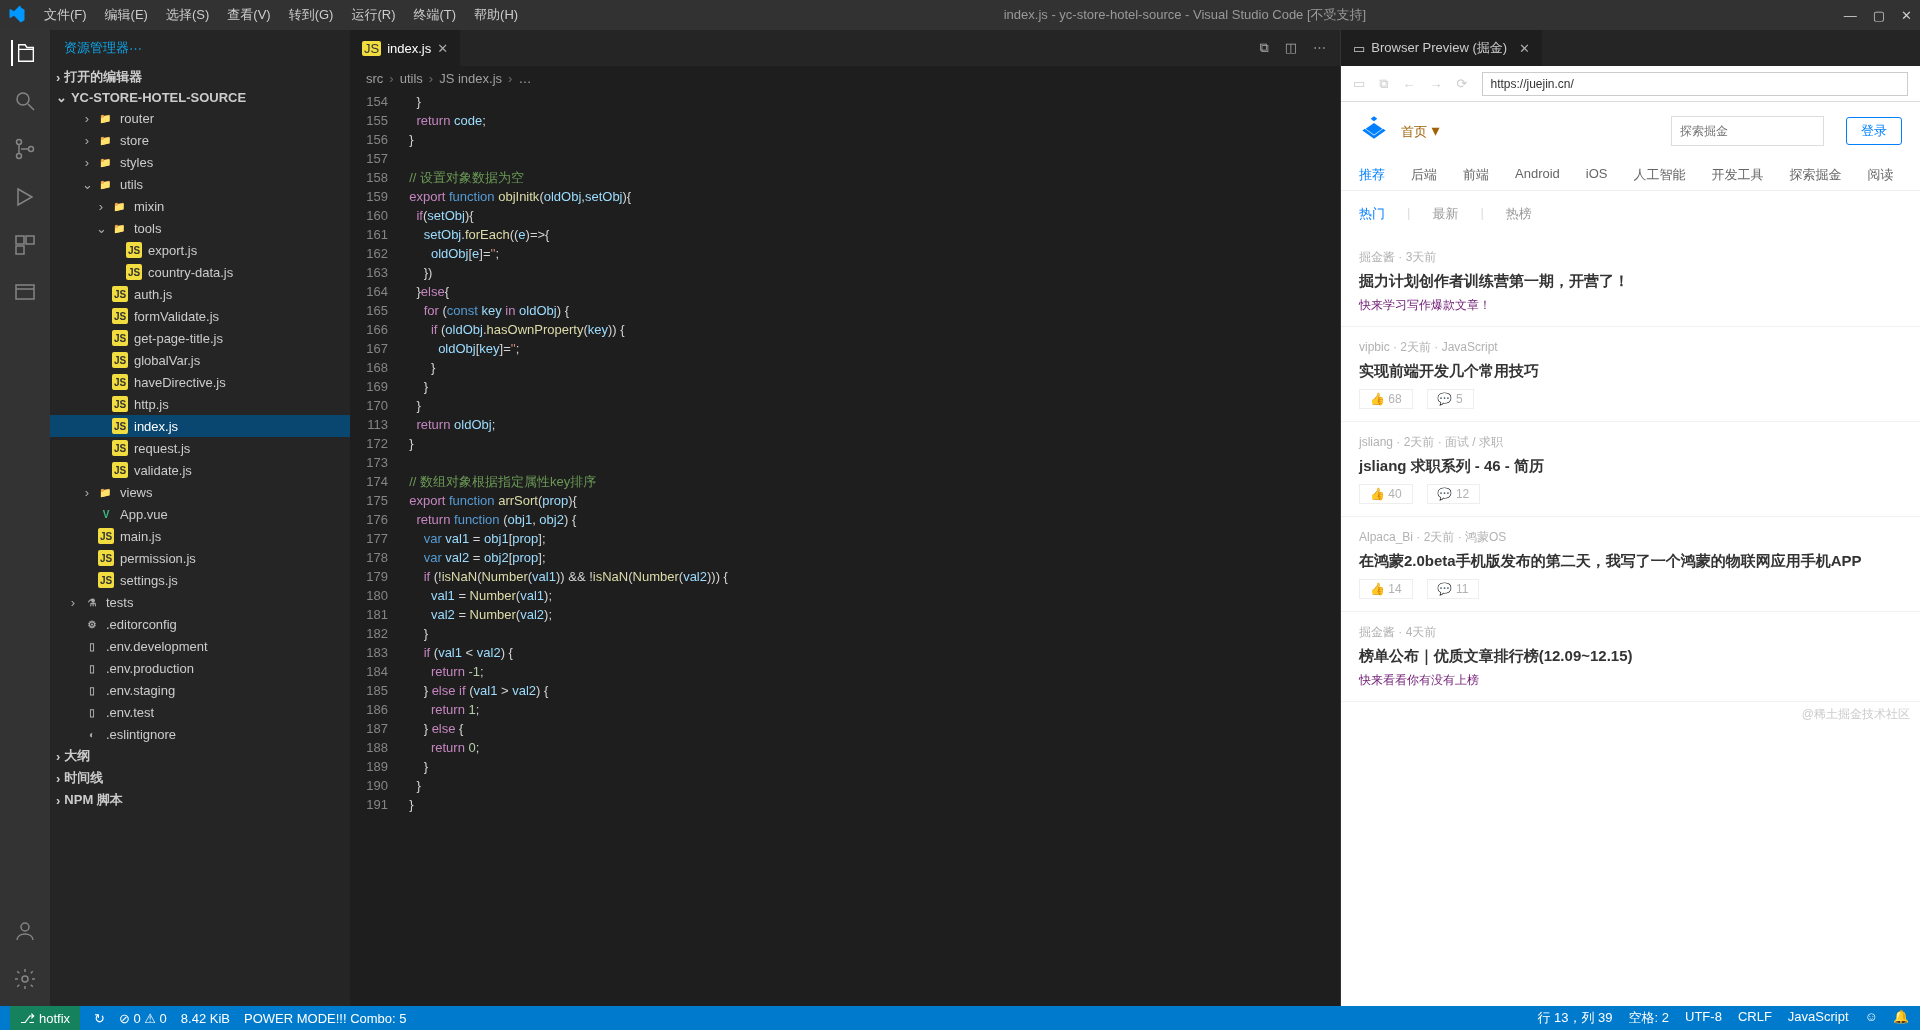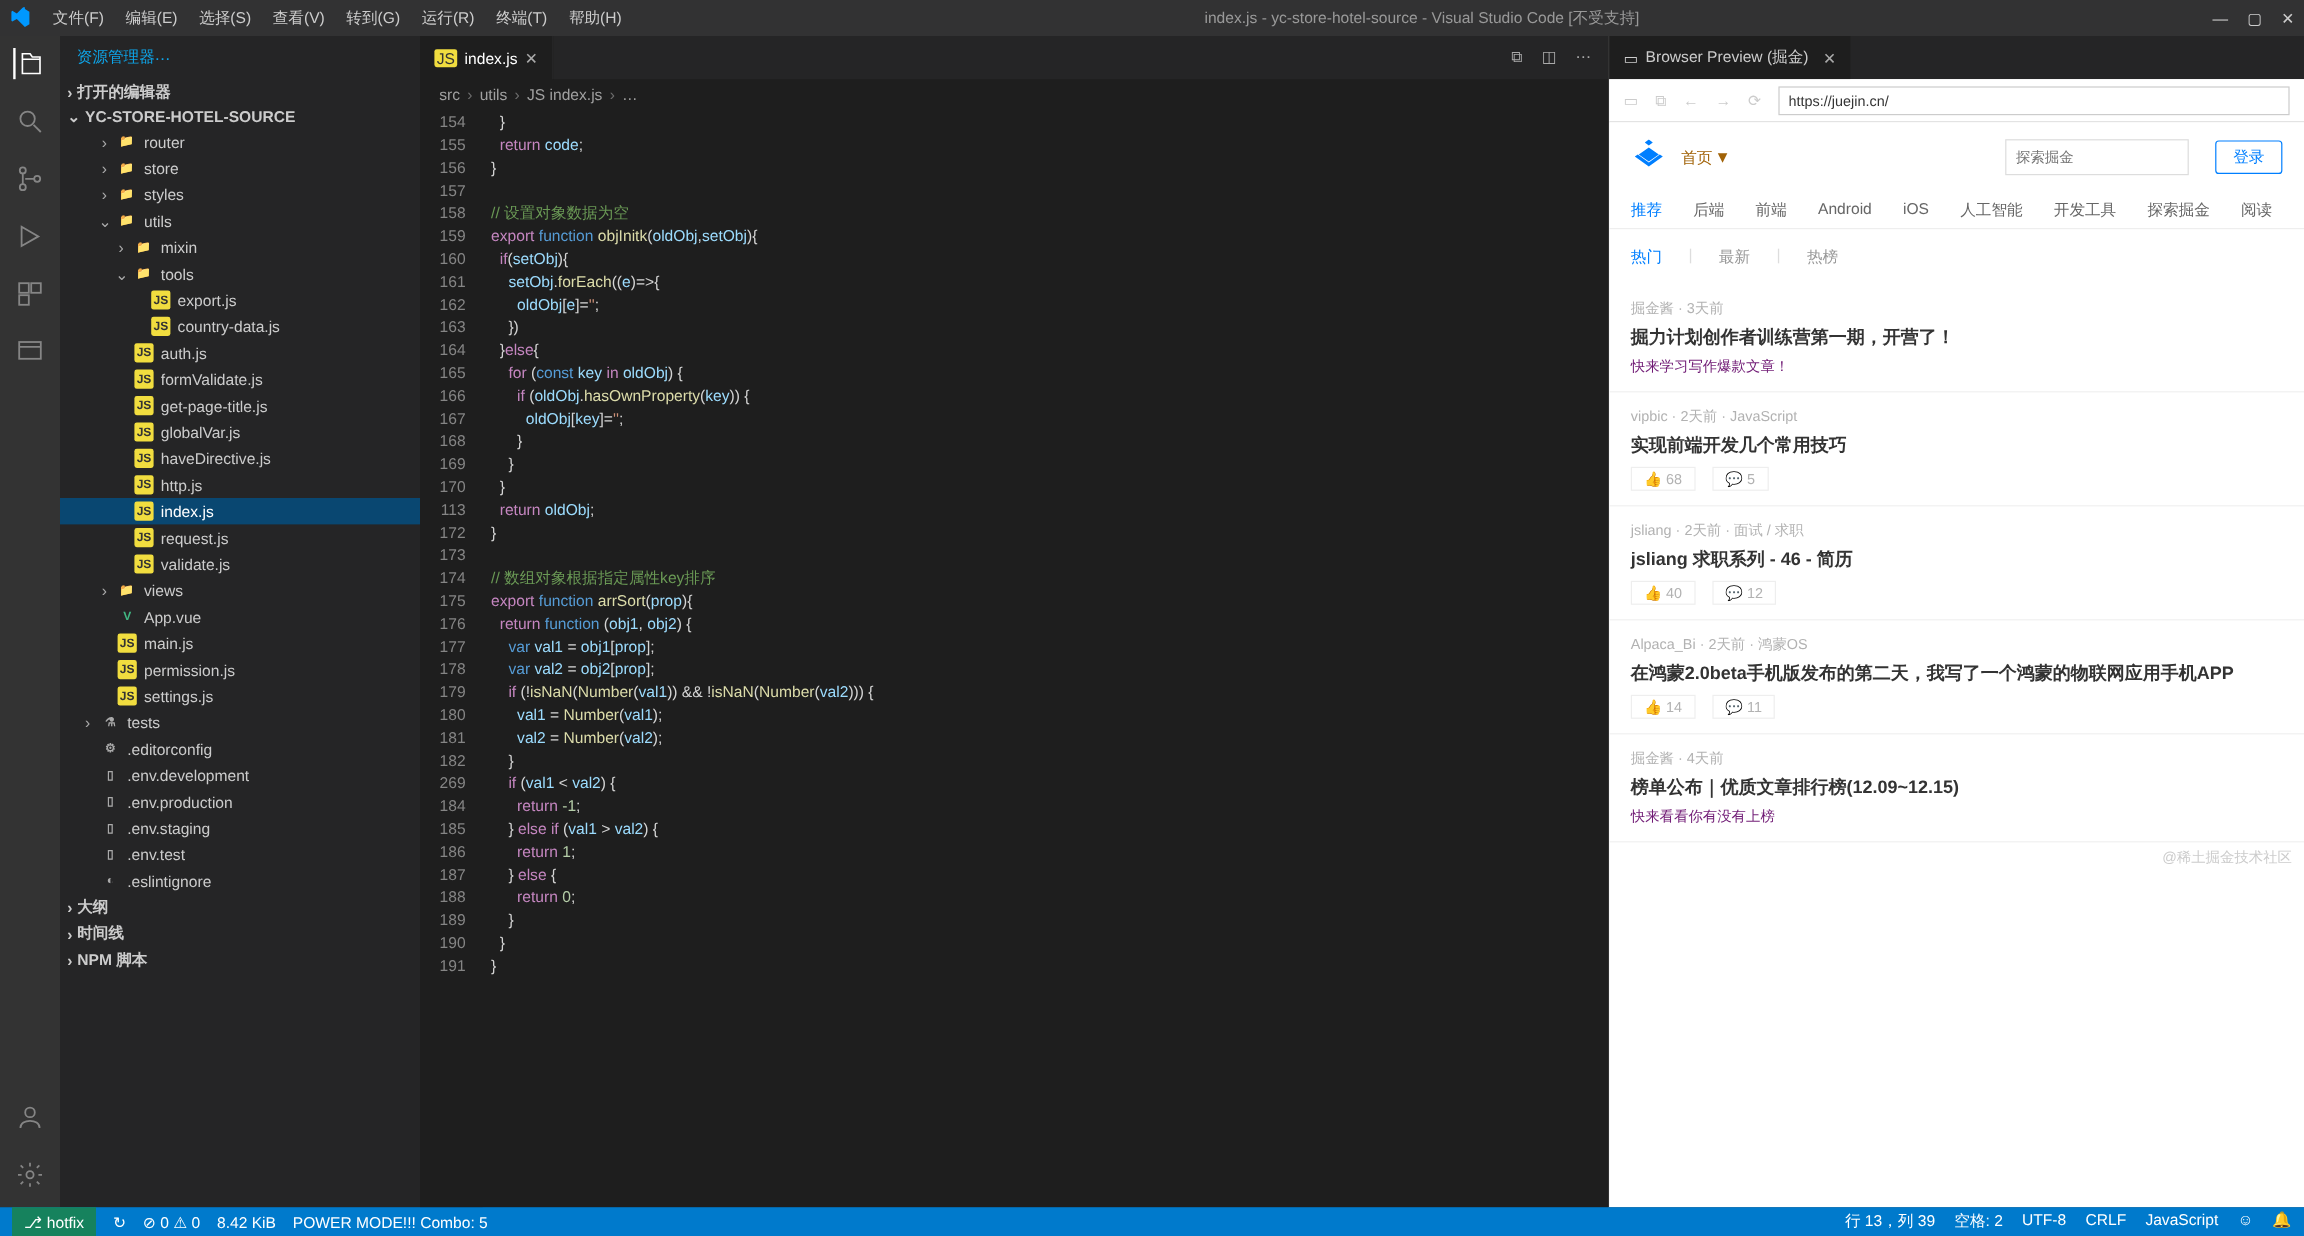--- a/index.html
+++ b/index.html
@@ -374,21 +374,21 @@
           <div>173</div>
           <div>174</div>
           <div>175</div>
           <div>176</div>
           <div>177</div>
           <div>178</div>
           <div>179</div>
           <div>180</div>
           <div>181</div>
           <div>182</div>
-          <div>269</div>
+          <div>183</div>
           <div>184</div>
           <div>185</div>
           <div>186</div>
           <div>187</div>
           <div>188</div>
           <div>189</div>
           <div>190</div>
           <div>191</div>
         </div>
       <div class="code" id="code"><div>    <span class="tok-pn">}</span></div><div>    <span class="tok-kw">return</span> <span class="tok-var">code</span>;</div><div>  <span class="tok-pn">}</span></div><div>&nbsp;</div><div>  <span class="tok-cmt">// 设置对象数据为空</span></div><div>  <span class="tok-kw">export</span> <span class="tok-blue">function</span> <span class="tok-fn">objInitk</span>(<span class="tok-var">oldObj</span>,<span class="tok-var">setObj</span>){</div><div>    <span class="tok-kw">if</span>(<span class="tok-var">setObj</span>){</div><div>      <span class="tok-var">setObj</span>.<span class="tok-fn">forEach</span>((<span class="tok-var">e</span>)=&gt;{</div><div>        <span class="tok-var">oldObj</span>[<span class="tok-var">e</span>]=<span class="tok-str">''</span>;</div><div>      })</div><div>    }<span class="tok-kw">else</span>{</div><div>      <span class="tok-kw">for</span> (<span class="tok-blue">const</span> <span class="tok-var">key</span> <span class="tok-kw">in</span> <span class="tok-var">oldObj</span>) {</div><div>        <span class="tok-kw">if</span> (<span class="tok-var">oldObj</span>.<span class="tok-fn">hasOwnProperty</span>(<span class="tok-var">key</span>)) {</div><div>          <span class="tok-var">oldObj</span>[<span class="tok-var">key</span>]=<span class="tok-str">''</span>;</div><div>        }</div><div>      }</div><div>    }</div><div>    <span class="tok-kw">return</span> <span class="tok-var">oldObj</span>;</div><div>  }</div><div>&nbsp;</div><div>  <span class="tok-cmt">// 数组对象根据指定属性key排序</span></div><div>  <span class="tok-kw">export</span> <span class="tok-blue">function</span> <span class="tok-fn">arrSort</span>(<span class="tok-var">prop</span>){</div><div>    <span class="tok-kw">return</span> <span class="tok-blue">function</span> (<span class="tok-var">obj1</span>, <span class="tok-var">obj2</span>) {</div><div>      <span class="tok-blue">var</span> <span class="tok-var">val1</span> = <span class="tok-var">obj1</span>[<span class="tok-var">prop</span>];</div><div>      <span class="tok-blue">var</span> <span class="tok-var">val2</span> = <span class="tok-var">obj2</span>[<span class="tok-var">prop</span>];</div><div>      <span class="tok-kw">if</span> (!<span class="tok-fn">isNaN</span>(<span class="tok-fn">Number</span>(<span class="tok-var">val1</span>)) &amp;&amp; !<span class="tok-fn">isNaN</span>(<span class="tok-fn">Number</span>(<span class="tok-var">val2</span>))) {</div><div>        <span class="tok-var">val1</span> = <span class="tok-fn">Number</span>(<span class="tok-var">val1</span>);</div><div>        <span class="tok-var">val2</span> = <span class="tok-fn">Number</span>(<span class="tok-var">val2</span>);</div><div>      }</div><div>      <span class="tok-kw">if</span> (<span class="tok-var">val1</span> &lt; <span class="tok-var">val2</span>) {</div><div>        <span class="tok-kw">return</span> <span class="tok-num">-1</span>;</div><div>      } <span class="tok-kw">else if</span> (<span class="tok-var">val1</span> &gt; <span class="tok-var">val2</span>) {</div><div>        <span class="tok-kw">return</span> <span class="tok-num">1</span>;</div><div>      } <span class="tok-kw">else</span> {</div><div>        <span class="tok-kw">return</span> <span class="tok-num">0</span>;</div><div>      }</div><div>    }</div><div>  }</div></div>

